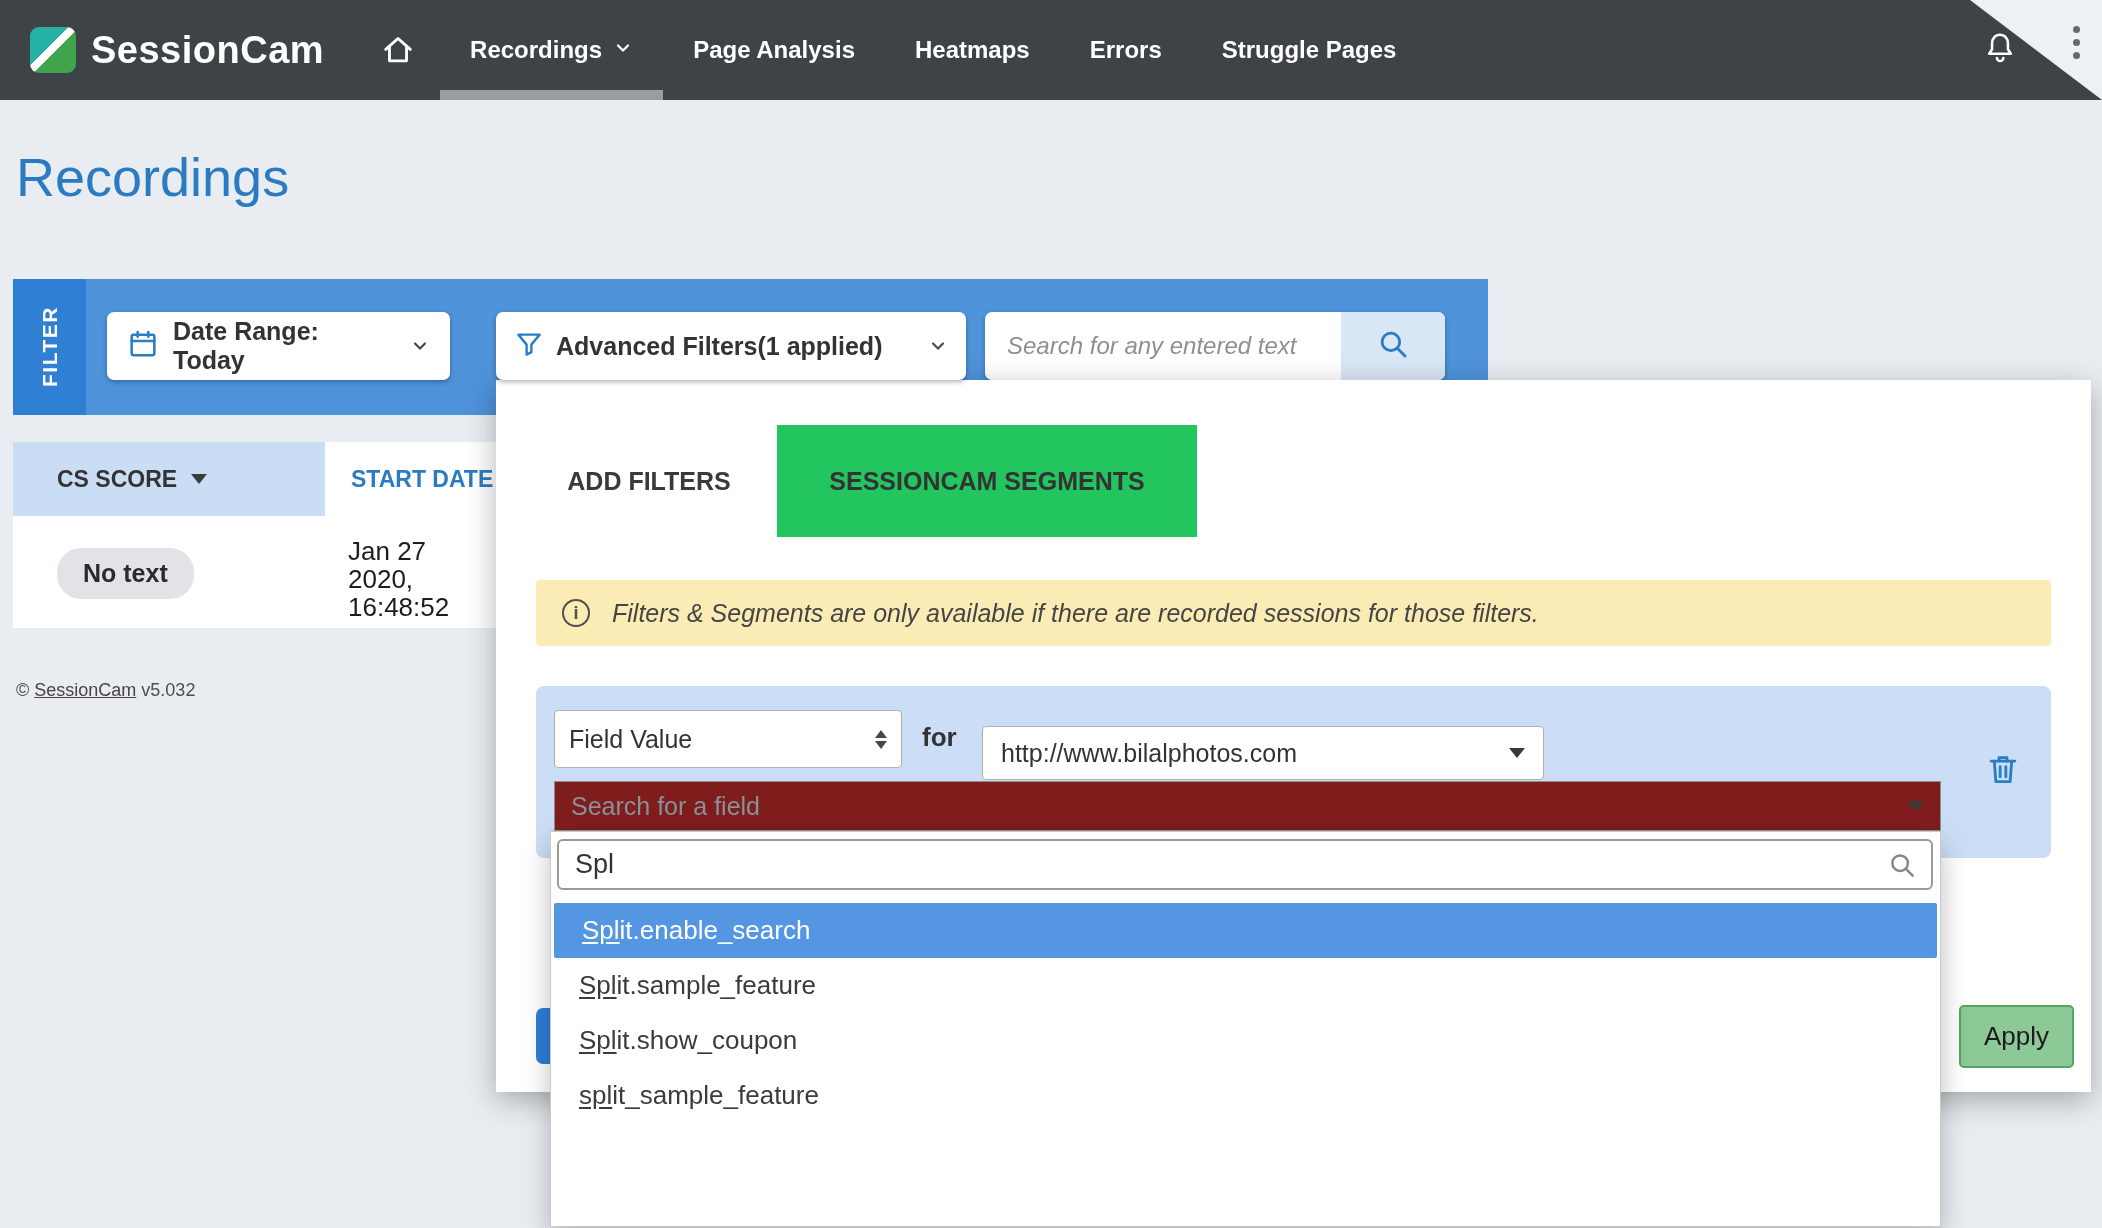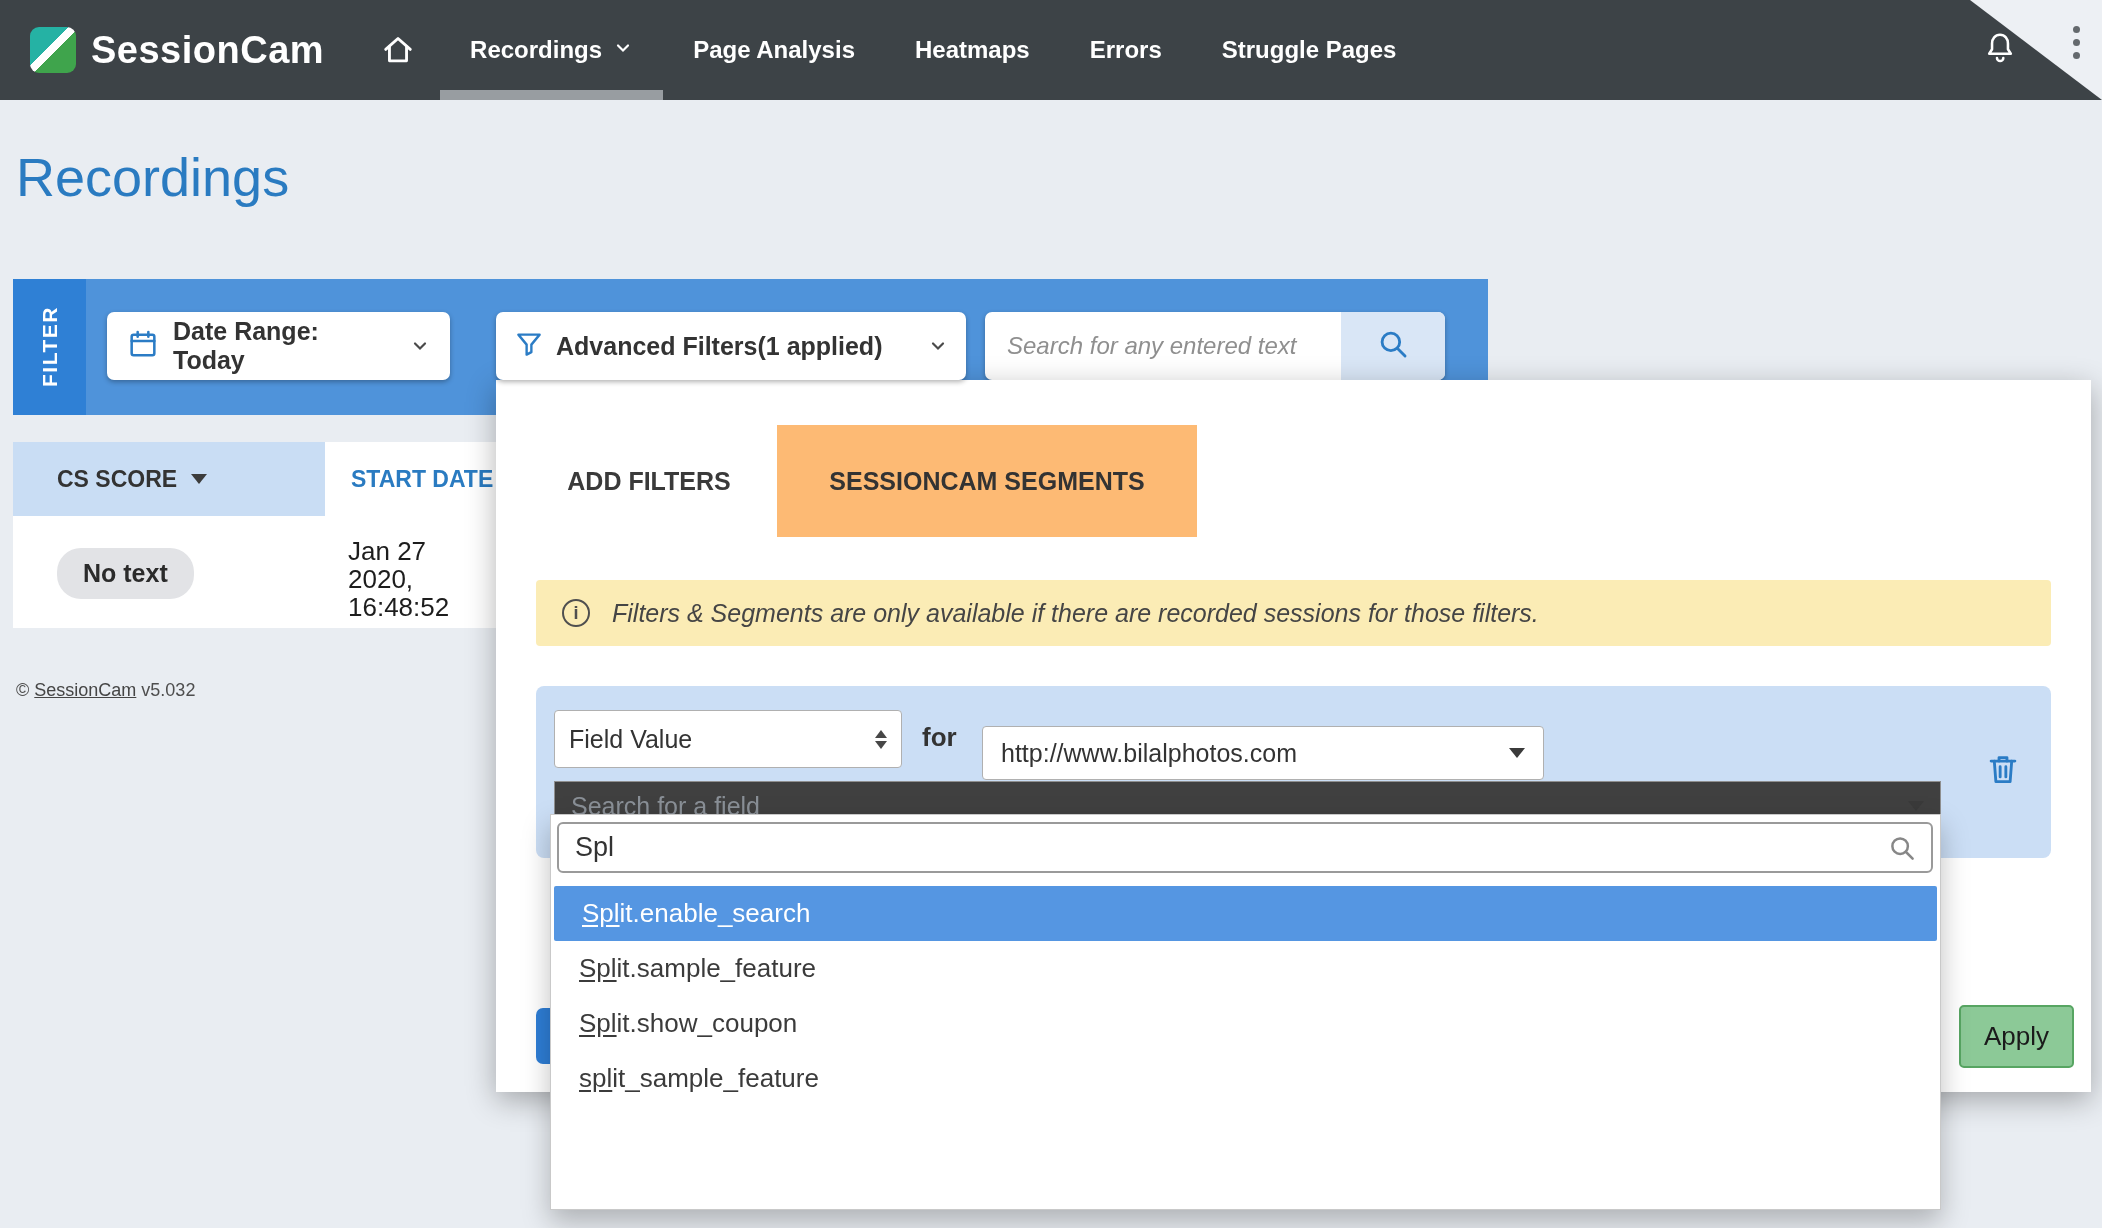--- a/index.html
+++ b/index.html
@@ -48,40 +48,40 @@
   .no-data { position:absolute; left:44px; top:32px; background:#e2e3e6; border-radius:24px; padding:11px 26px; font-size:25px; font-weight:bold; color:#2b2b2b; }
   .row-date { position:absolute; left:335px; top:21px; font-size:26px; color:#1d1d1d; line-height:28px; }
 
   
   .footer { position:absolute; left:16px; top:680px; font-size:18px; color:#4e4e4e; }
   .footer a { color:#454545; text-decoration:underline; cursor:pointer; }
 
   
   .panel { position:absolute; left:496px; top:380px; width:1595px; height:712px; background:#fff; box-shadow:0 8px 28px rgba(0,0,0,.3); z-index:10; }
   .tab-add { position:absolute; left:53px; top:68px; width:200px; height:66px; display:flex; align-items:center; justify-content:center; font-size:25px; font-weight:bold; color:#3a3a3a; cursor:pointer; }
-  .tab-seg { position:absolute; left:281px; top:45px; width:420px; height:112px; background:#fdba74; display:flex; align-items:center; justify-content:center; font-size:25px; font-weight:bold; color:#333; cursor:pointer; }
+  .tab-seg { position:absolute; left:281px; top:45px; width:420px; height:112px; background:#22c55e; display:flex; align-items:center; justify-content:center; font-size:25px; font-weight:bold; color:#333; cursor:pointer; }
   .banner { position:absolute; left:40px; top:200px; width:1515px; height:66px; background:#fbecb5; border-radius:4px; display:flex; align-items:center; padding-left:26px; }
   .info-icon { width:28px; height:28px; border:2px solid #4f4f4f; border-radius:50%; display:flex; align-items:center; justify-content:center; font-size:18px; font-weight:bold; color:#4f4f4f; flex:0 0 auto; }
   .banner-text { margin-left:22px; font-size:25px; font-style:italic; color:#454545; }
   .blue-row { position:absolute; left:40px; top:306px; width:1515px; height:172px; background:#cbdef5; border-radius:8px; }
   .select { position:absolute; background:#fff; border:1px solid #b0b0b0; border-radius:4px; display:flex; align-items:center; font-size:25px; color:#333; cursor:pointer; }
   .sel-field { left:58px; top:330px; width:348px; height:58px; padding:0 14px; }
   .updown { margin-left:auto; display:flex; flex-direction:column; gap:3px; }
   .updown .up   { width:0; height:0; border-left:6px solid transparent; border-right:6px solid transparent; border-bottom:8px solid #474747; }
   .updown .down { width:0; height:0; border-left:6px solid transparent; border-right:6px solid transparent; border-top:8px solid #474747; }
   .for-label { position:absolute; left:426px; top:330px; height:54px; display:flex; align-items:center; font-size:26px; font-weight:bold; color:#333; }
   .sel-site { left:486px; top:330px; width:562px; height:54px; padding:0 18px;margin-top:16px; }
   .caret { width:0; height:0; border-left:8px solid transparent; border-right:8px solid transparent; border-top:10px solid #3a3a3a; margin-left:auto; }
   .trash-btn { position:absolute; left:1488px; top:370px; cursor:pointer; display:flex; }
-  .field-search { position:absolute; left:58px; top:401px; width:1387px; height:50px; background:#404040; border:1px solid #8f8f8f; display:flex; align-items:center; padding:0 16px; font-size:25px; color:#8a9097; cursor:pointer; }
+  .field-search { position:absolute; left:58px; top:401px; width:1387px; height:50px; background:#7f1d1d; border:1px solid #8f8f8f; display:flex; align-items:center; padding:0 16px; font-size:25px; color:#8a9097; cursor:pointer; }
   .apply-btn { position:absolute; left:1463px; top:625px; width:115px; height:63px; background:#8cc997; border:2px solid #57a562; border-radius:5px; font-size:26px; color:#1b1b1b; font-family:inherit; cursor:pointer; }
   .blue-frag { position:absolute; left:40px; top:628px; width:22px; height:56px; background:#2e7ed6; border-radius:7px 0 0 7px; }
 
   
-  .combo { position:absolute; left:550px; top:814px; width:1391px; height:396px; background:#fff; border:1px solid #c9c9c9; box-shadow:0 12px 26px rgba(0,0,0,.25); z-index:20; }
+  .combo { position:absolute; left:550px; top:831px; width:1391px; height:396px; background:#fff; border:1px solid #c9c9c9; box-shadow:0 12px 26px rgba(0,0,0,.25); z-index:20; }
   .combo-search { position:absolute; left:6px; top:7px; width:1376px; height:51px; border:2px solid #9a9a9a; border-radius:6px; display:flex; align-items:center; background:#fff; }
   .combo-search input { flex:1; min-width:0; border:none; outline:none; font-size:27px; color:#333; padding-left:16px; font-family:inherit; }
   .combo-search .sicon { margin-right:14px; display:flex; }
   .opts { position:absolute; left:0; top:71px; right:0; }
   .opt { height:55px; display:flex; align-items:center; padding-left:28px; font-size:26px; color:#3b3b3b; cursor:pointer; }
   .opt .match { text-decoration:underline; text-underline-offset:3px; }
   .opt.hl { background:#5596e2; color:#fff; margin:0 3px; border-radius:2px; }
 </style>
 </head>
 <body>

